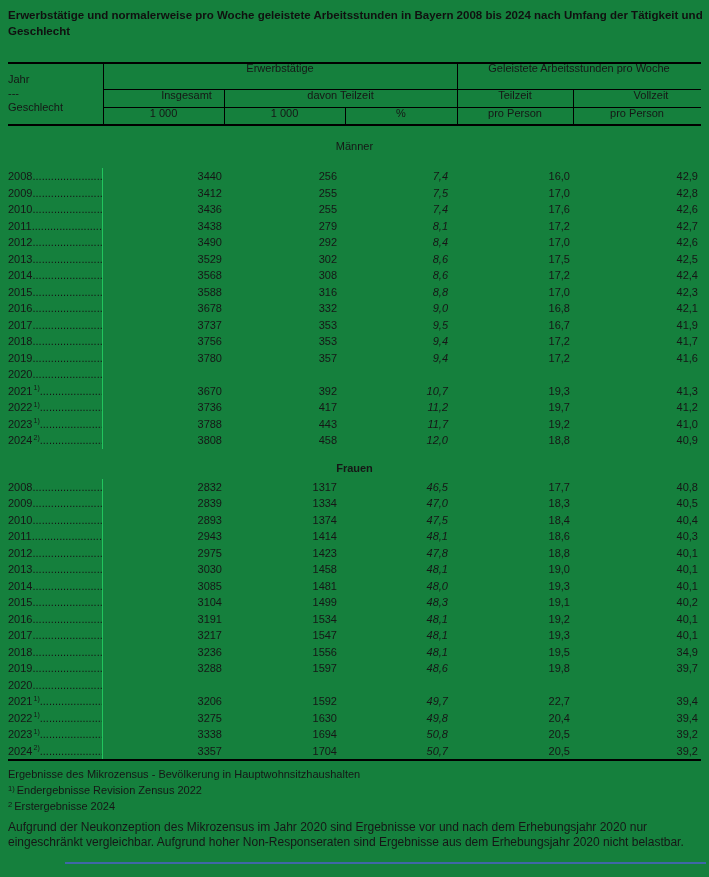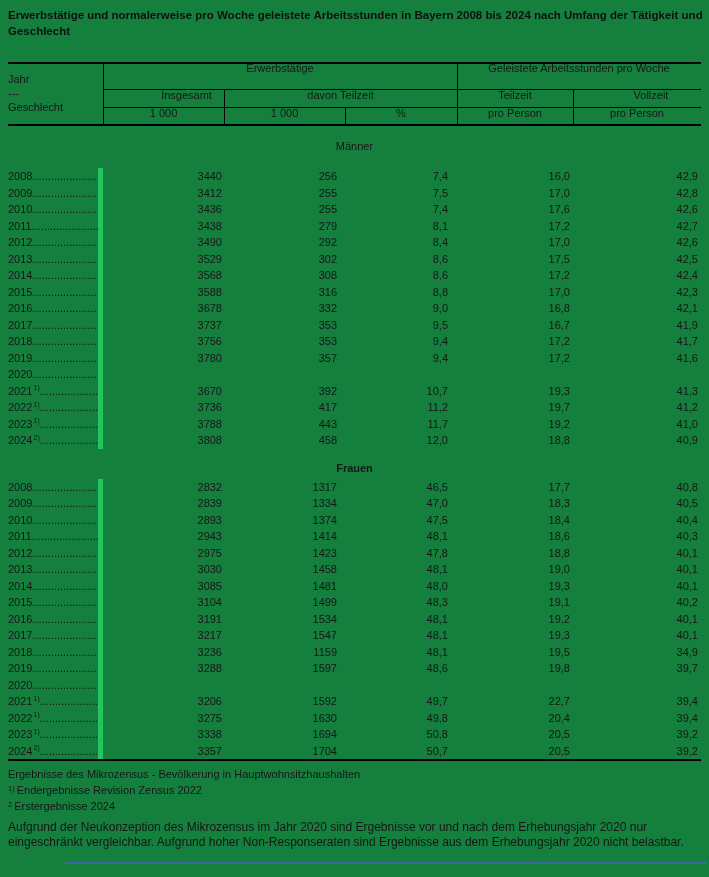--- a/index.html
+++ b/index.html
@@ -13,26 +13,26 @@
   .hcell{position:absolute;display:flex;align-items:flex-start;justify-content:center;
          text-align:center;box-sizing:border-box;}
   .jahrcell{flex-direction:column;line-height:14px;}
   
   .tbody{position:absolute;left:8px;top:126px;width:693px;}
   .section-label{text-align:center;height:16px;line-height:16px;}
   .sl1{margin-top:12px;margin-bottom:14px;}
   .sl2{margin-top:11px;margin-bottom:3px;font-weight:bold;}
   .trow{display:flex;height:16.5px;align-items:center;}
   .cy{width:95px;height:100%;display:flex;align-items:center;
-      border-right:5px solid #22c55e;overflow:hidden;box-sizing:border-box;}
+      border-right:1px solid #22c55e;overflow:hidden;box-sizing:border-box;}
   .dots{flex:1;overflow:hidden;white-space:nowrap;}
   .c{box-sizing:border-box;text-align:right;}
   .c1{width:121px;padding-right:2px;}
   .c2{width:121px;padding-right:8px;}
-  .c3{width:112px;padding-right:9px;}
+  .c3{width:112px;padding-right:9px;font-style:italic;}
   .c4{width:116px;padding-right:3px;}
   .c5{width:127px;padding-right:2px;}
   .tbottom{height:2px;background:#000;width:693px;}
   .supm{font-size:7px;position:relative;top:-3px;margin-left:1px;}
   
   .footer{position:absolute;left:8px;top:767px;line-height:15.5px;}
   .fnsup{font-size:7.5px;position:relative;top:-3px;margin-right:2px;}
   .note{position:absolute;left:8px;top:820px;width:692px;line-height:15px;font-size:12px;}
   .blue-rule{position:absolute;left:65px;top:862px;width:641px;height:2px;background:#3f67a8;}
 </style>
@@ -373,21 +373,21 @@
         <div class="c c3">48,1</div>
         <div class="c c4">19,3</div>
         <div class="c c5">40,1</div>
       </div>
       <div class="trow">
         <div class="cy">
           <span>2018</span>
           <span class="dots">........................................</span>
         </div>
         <div class="c c1">3236</div>
-        <div class="c c2">1159</div>
+        <div class="c c2">1556</div>
         <div class="c c3">48,1</div>
         <div class="c c4">19,5</div>
         <div class="c c5">34,9</div>
       </div>
       <div class="trow">
         <div class="cy">
           <span>2019</span>
           <span class="dots">........................................</span>
         </div>
         <div class="c c1">3288</div>

